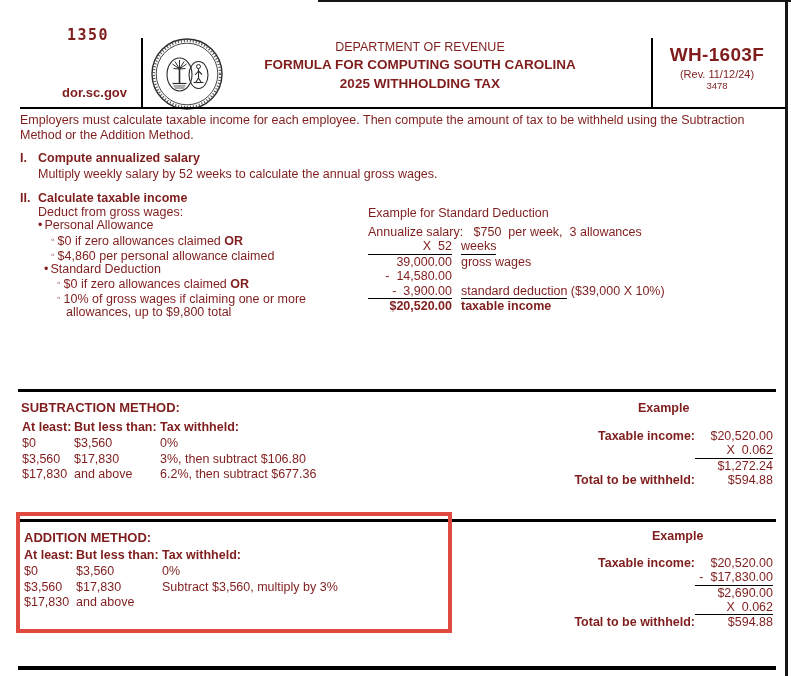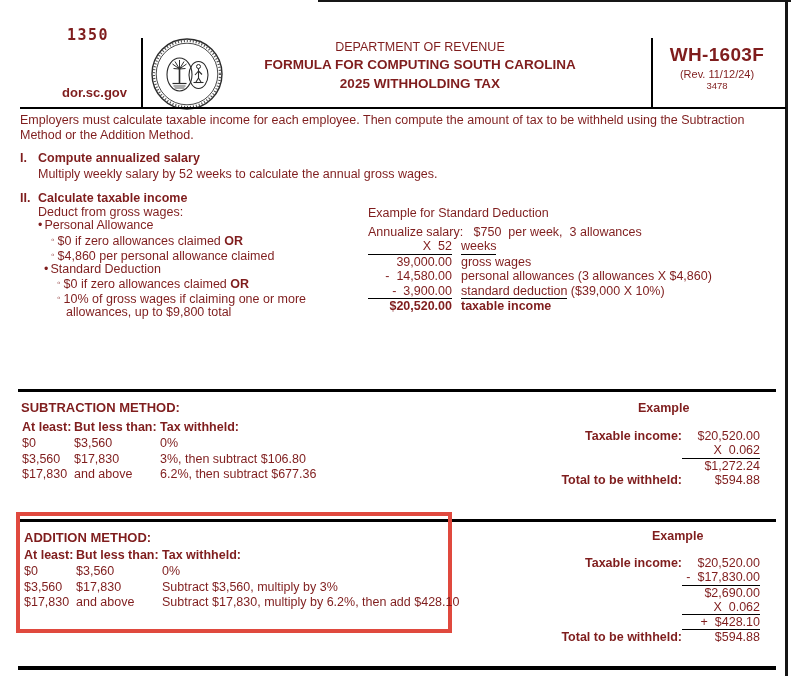--- a/index.html
+++ b/index.html
@@ -69,21 +69,21 @@
   .ex-lab2{position:absolute;left:652px;top:529px;font-weight:bold;}
 
   .method-table{position:absolute;}
   .mt-row{display:flex;line-height:15.8px;}
   .mt-row .c1{width:52px;}
   .mt-row .c2{width:86px;}
   .mt-head{font-weight:bold;}
   .sub-table{left:22px;top:420px;}
   .add-table{left:24px;top:548px;}
 
-  .math{position:absolute;right:31px;}
+  .math{position:absolute;right:18px;}
   .math-row{display:flex;justify-content:flex-end;line-height:14.3px;}
   .math-row .mlabel{font-weight:bold;}
   .math-row .mamt{width:78px;text-align:right;white-space:pre;}
   .sub-math{top:429px;}
   .add-math{top:556px;}
 
   .red-box{position:absolute;left:16px;top:512px;width:428px;height:113px;
            border:4px solid #e0493e;background:transparent;}
 </style>
 </head>
@@ -159,21 +159,20 @@
       <div class="exrow">
           <span class="amt u">X  52</span>
           <span class="lbl u">weeks</span>
         </div>
       <div class="exrow">
           <span class="amt">39,000.00</span>
           <span class="lbl">gross wages</span>
         </div>
       <div class="exrow">
           <span class="amt">-  14,580.00</span>
-          <span class="lbl">personal allowances (3 allowances X $4,860)</span>
         </div>
       <div class="exrow">
           <span class="amt u">-  3,900.00</span>
           <span class="lbl u">standard deduction</span>
           <span class="pre"> ($39,000 X 10%)</span>
         </div>
       <div class="exrow bold">
           <span class="amt">$20,520.00</span>
           <span class="lbl">taxable income</span>
         </div>
@@ -245,41 +244,37 @@
         <span class="c3">0%</span>
       </div>
     <div class="mt-row">
         <span class="c1">$3,560</span>
         <span class="c2">$17,830</span>
         <span class="c3">Subtract $3,560, multiply by 3%</span>
       </div>
     <div class="mt-row">
         <span class="c1">$17,830</span>
         <span class="c2">and above</span>
-        <span class="c3">Subtract $17,830, multiply by 6.2%, then add $428.10</span>
       </div>
   </div>
 
   <div class="math add-math">
     <div class="math-row">
         <span class="mlabel">Taxable income:</span>
         <span class="mamt">$20,520.00</span>
       </div>
     <div class="math-row">
         <span class="mamt u">-  $17,830.00</span>
       </div>
     <div class="math-row">
         <span class="mamt">$2,690.00</span>
       </div>
     <div class="math-row">
         <span class="mamt u">X  0.062</span>
       </div>
     <div class="math-row">
-        <span class="mamt u">+  $428.10</span>
-      </div>
-    <div class="math-row">
         <span class="mlabel">Total to be withheld:</span>
         <span class="mamt">$594.88</span>
       </div>
   </div>
 
   <div class="thick t-c"></div>
 </div>
 
 </body></html>

